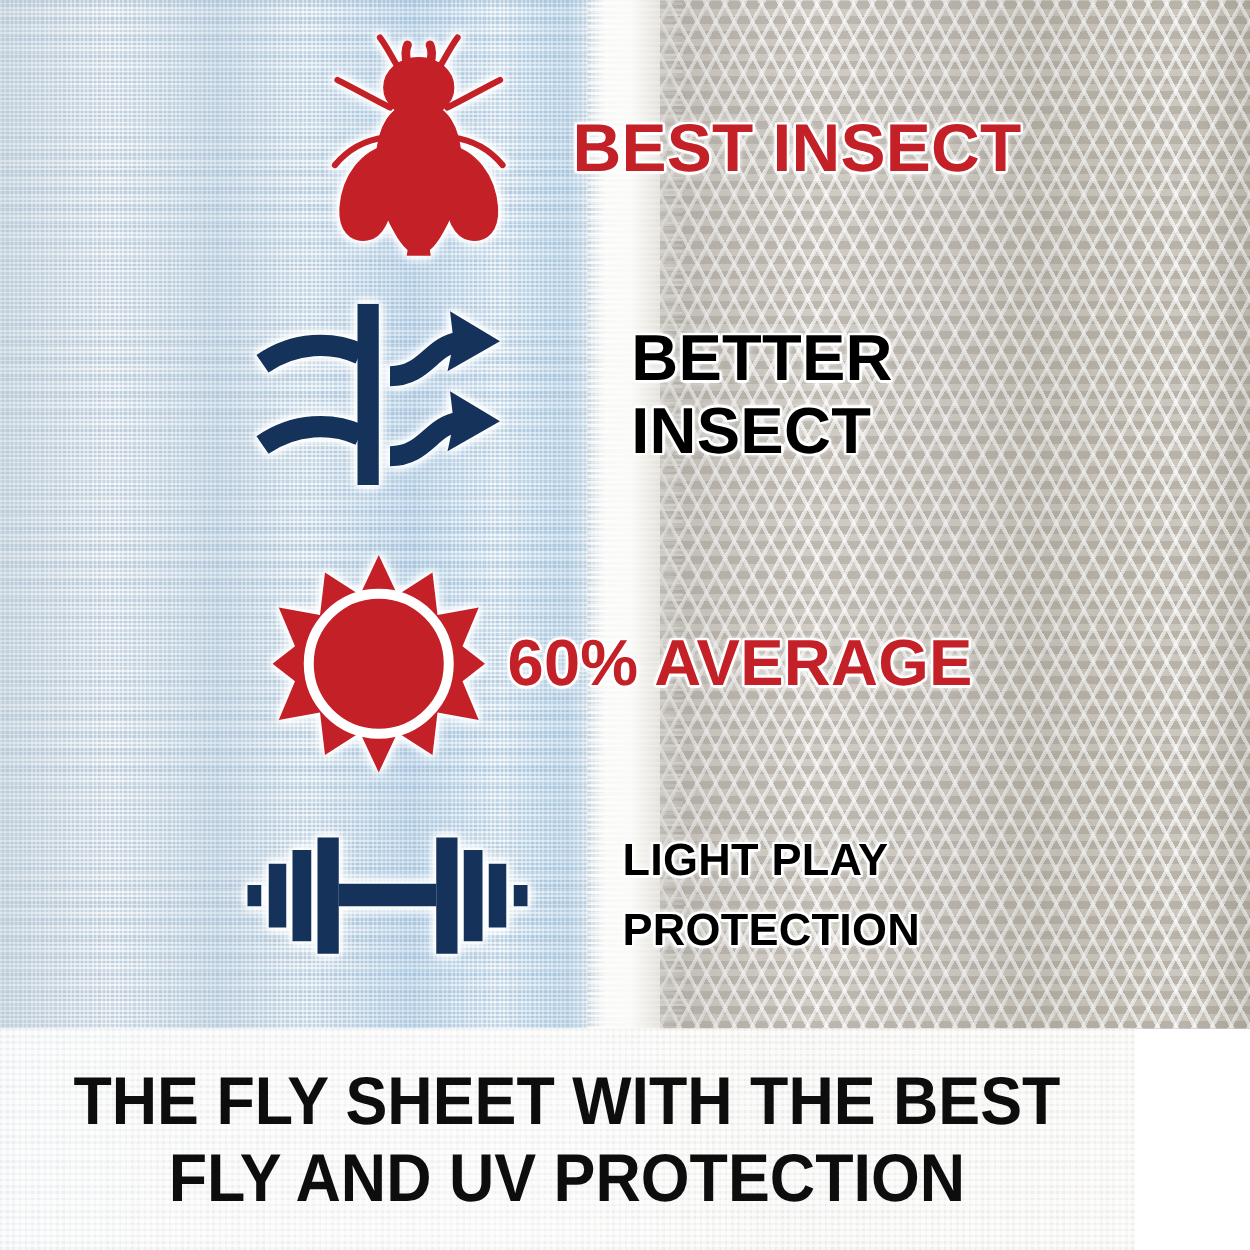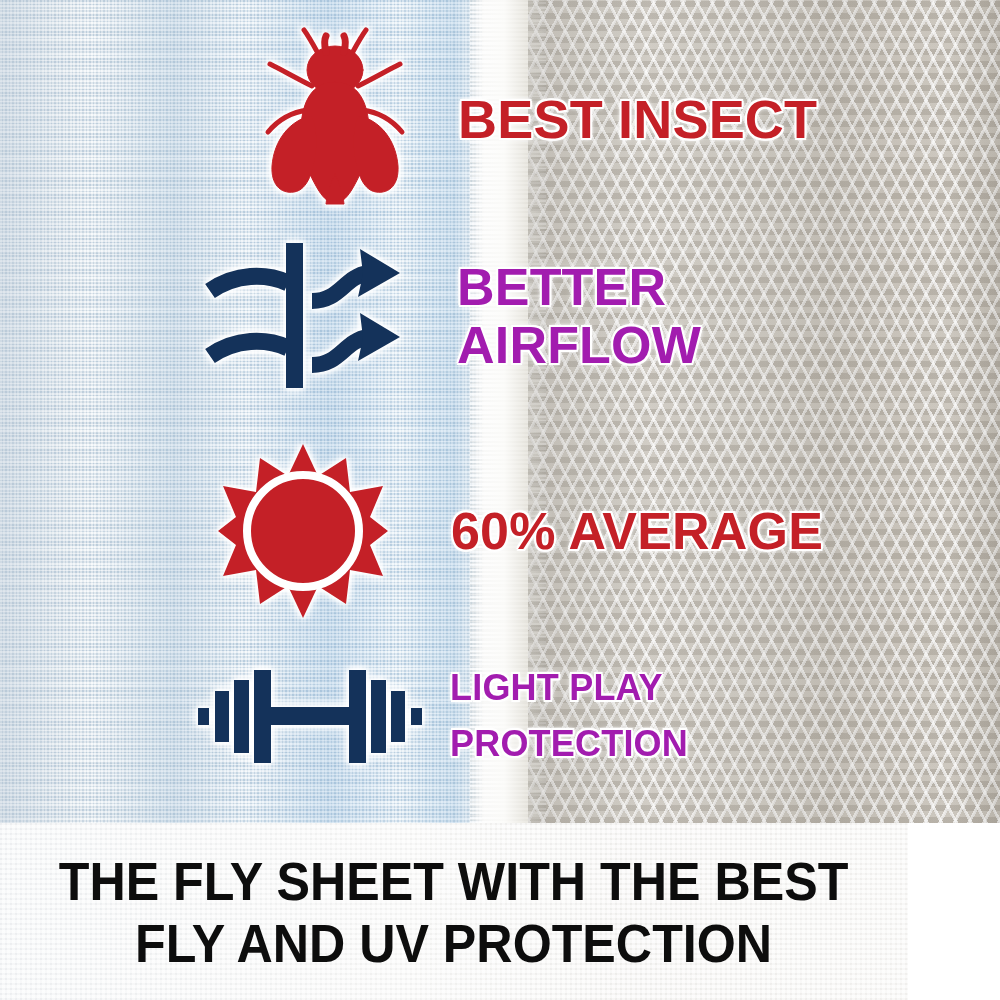--- a/index.html
+++ b/index.html
@@ -62,38 +62,38 @@
       rgba(120,114,104,.16) 300px, rgba(255,255,255,.05) 420px, rgba(118,112,102,.18) 472px);
   }
 
   
   .row { position:absolute; display:flex; align-items:center; }
   .icon-wrap { position:relative; flex:0 0 auto; display:flex; align-items:center; justify-content:center; }
   .label { position:relative; }
   .label .line { display:block; white-space:nowrap; font-weight:700; letter-spacing:.2px; }
 
   .red   { color:#C42027; }
-  .navy  { color:#a21caf; }
+  .navy  { color:#000000;margin-left:48px; }
 
   
   .ttl { font-family:"Liberation Sans", sans-serif; font-stretch:condensed;
          text-shadow:
            0 0 4px #fff, 0 0 4px #fff, 0 0 7px #fff,
            2px 0 0 #fff, -2px 0 0 #fff, 0 2px 0 #fff, 0 -2px 0 #fff,
            1.6px 1.6px 0 #fff, -1.6px 1.6px 0 #fff, 1.6px -1.6px 0 #fff, -1.6px -1.6px 0 #fff; }
 
   
   #row-insect   { left:228px; top:24px;padding-left:26px;  }
   #row-airflow  { left:200px; top:243px; }
   #row-uv       { left:218px; top:442px; }
   #row-durable  { left:196px; top:660px; }
 
   #row-insect  .label { margin-left:44px; }
   #row-airflow .label { margin-left:42px; }
-  #row-uv      .label { margin-left:63px; }
+  #row-uv      .label { margin-left:18px; }
   #row-durable .label { margin-left:26px; }
 
   #row-insect  .line { font-size:54px; line-height:62px; }
   #row-airflow .line { font-size:52px; line-height:58px; }
   #row-uv      .line { font-size:52px; line-height:58px; }
   #row-durable .line { font-size:36px; line-height:56px; }
 
   .svg-glow { filter: drop-shadow(0 0 2.5px #fff) drop-shadow(0 0 2.5px #fff) drop-shadow(0 0 4px #fff); }
 
   
@@ -180,21 +180,21 @@
         <g fill="none" stroke="#14325A" stroke-width="16" stroke-linecap="butt">
           <path d="M112 58 C140 58 144 34 168 30"></path>
           <path d="M112 122 C140 122 144 98 168 94"></path>
         </g>
         <polygon points="160,6 200,30 158,54 163,31" fill="#14325A"></polygon>
         <polygon points="160,70 200,94 158,118 163,95" fill="#14325A"></polygon>
       </svg>
     </div>
     <div class="label">
       <span class="line ttl navy">BETTER</span>
-      <span class="line ttl navy">AIRFLOW</span>
+      <span class="line ttl navy">INSECT</span>
     </div>
   </div>
 
   <div class="row" id="row-uv">
     <div class="icon-wrap">
       <svg class="svg-glow" width="170" height="178" viewBox="0 0 170 178">
 
         <polygon fill="#C42027" points="
           85,2 100,34 128,16 132,50 165,44 152,75 170,89 152,103 165,134 132,128 128,162 100,144 85,176 70,144 42,162 38,128 5,134 18,103 0,89 18,75 5,44 38,50 42,16 70,34"></polygon>
 

